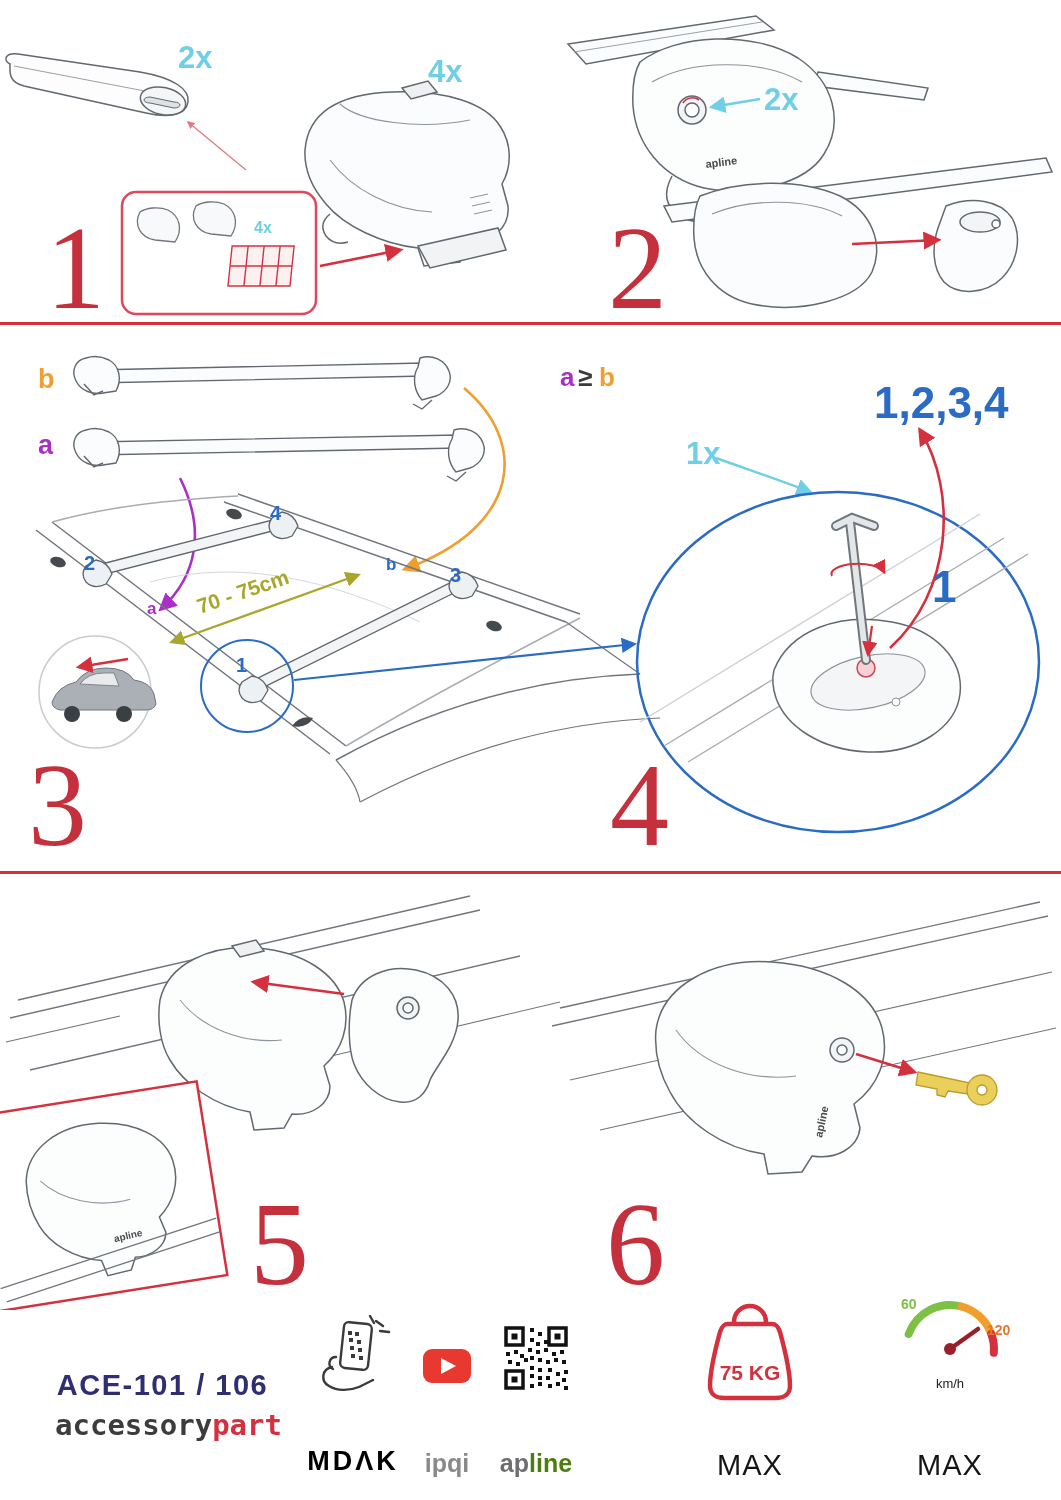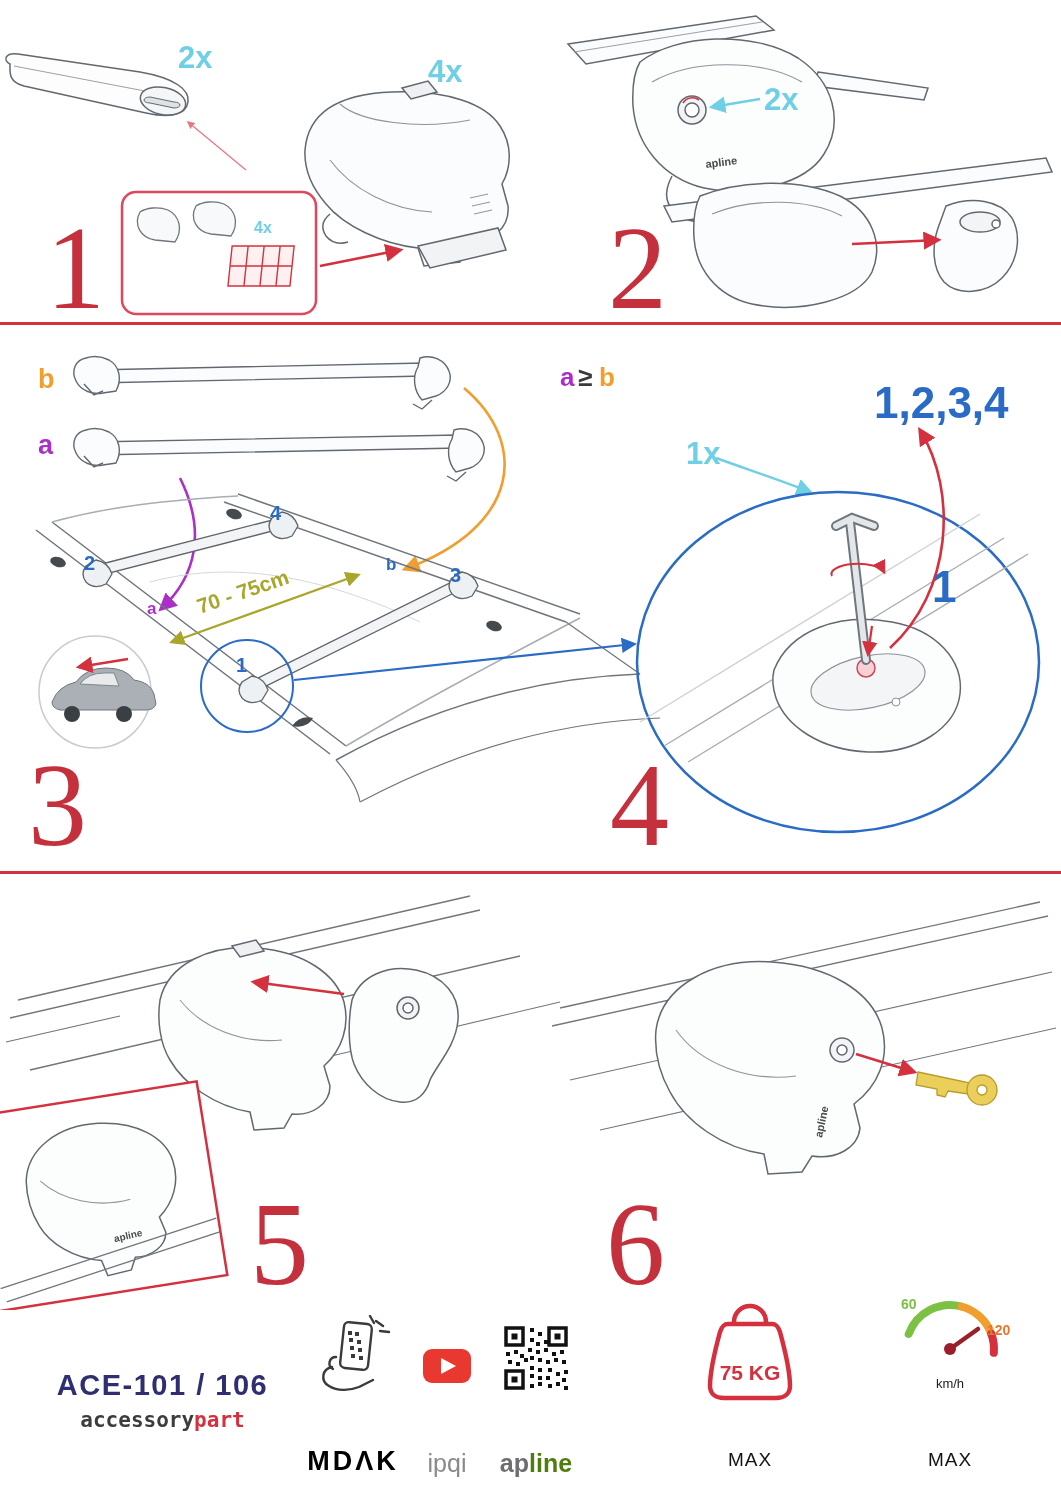--- a/index.html
+++ b/index.html
@@ -5,27 +5,27 @@
   html,body{margin:0;padding:0;background:#fff;font-family:"Liberation Sans",sans-serif;}
   #canvas{position:relative;width:1061px;height:1500px;background:#fff;overflow:hidden;}
   .abs{position:absolute;}
   svg{display:block;}
   svg text{font-family:"Liberation Sans",sans-serif;}
   .stepnum{font-family:"Liberation Serif",serif;fill:#c4303c;font-size:118px;font-weight:400;}
   .qty{fill:#6fcfe4;font-size:31px;font-weight:600;}
   .divider{height:3px;background:#d5303e;width:1061px;left:0;}
   .footer-text{position:absolute;text-align:center;white-space:nowrap;margin-top:31px;}
   .prod-code{font-size:29px;font-weight:600;letter-spacing:1.5px;color:#2e2e70;}
-  .brand{font-family:"DejaVu Sans Mono",monospace;font-size:21px;font-weight:bold;color:#3c3c3e;}
+  .brand{font-family:"DejaVu Sans Mono",monospace;font-size:29px;font-weight:bold;color:#3c3c3e;}
   .brand .part{color:#d5303e;}
   .logo-mdak{font-size:27px;font-weight:bold;color:#000000;letter-spacing:3px;}
-  .logo-ipqi{font-size:25px;font-weight:400;color:#8a8a8c;}
+  .logo-ipqi{font-size:25px;font-weight:700;color:#8a8a8c;}
   .logo-apline{font-size:25px;font-weight:bold;color:#6e6e70;}
   .logo-apline .line{color:#4d7c0f;}
-  .max-label{font-size:19px;font-weight:500;color:#141414;letter-spacing:1px;}
+  .max-label{font-size:29px;font-weight:500;color:#141414;letter-spacing:1px;}
 </style>
 </head>
 <body>
 
 <div id="canvas">
 
 <svg class="abs" style="left:0;top:0" width="1061" height="330" viewBox="0 0 1061 330">
   <defs>
     <marker id="mR1" viewBox="0 0 10 10" refX="8" refY="5" markerWidth="7" markerHeight="7" orient="auto-start-reverse">
           <path d="M0,0 L10,5 L0,10 Z" fill="#d5303e"></path>

